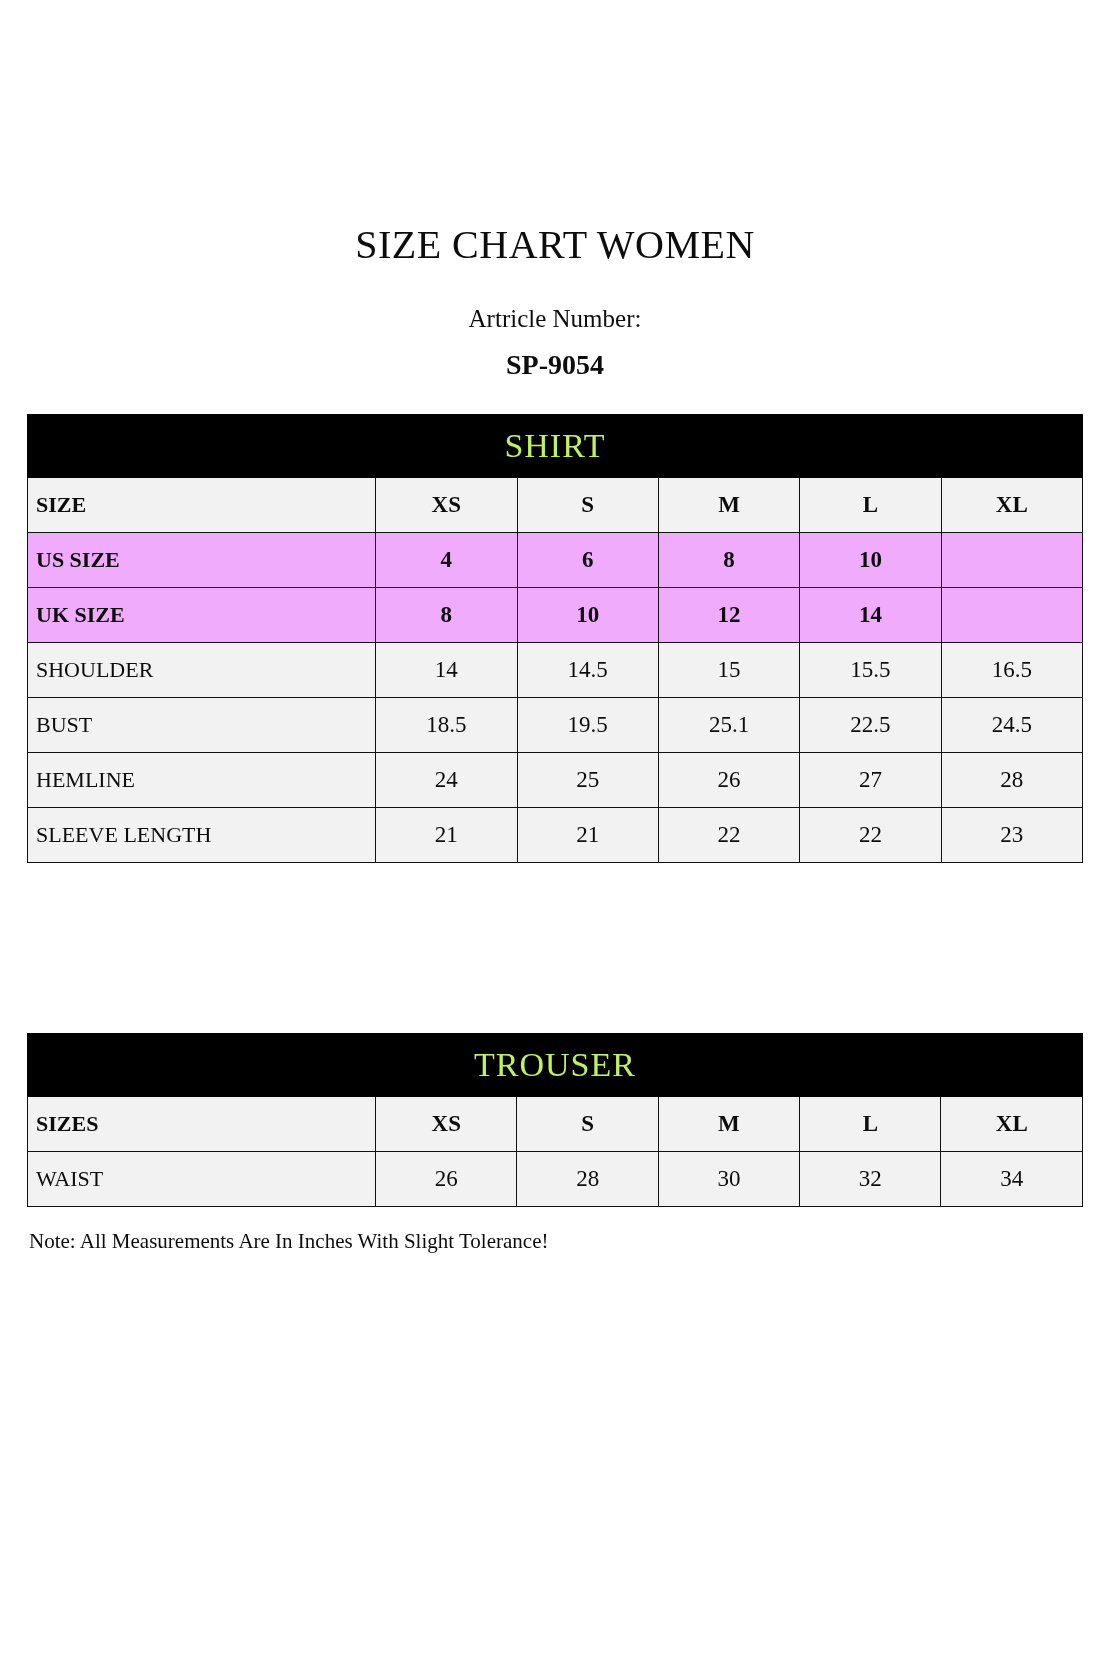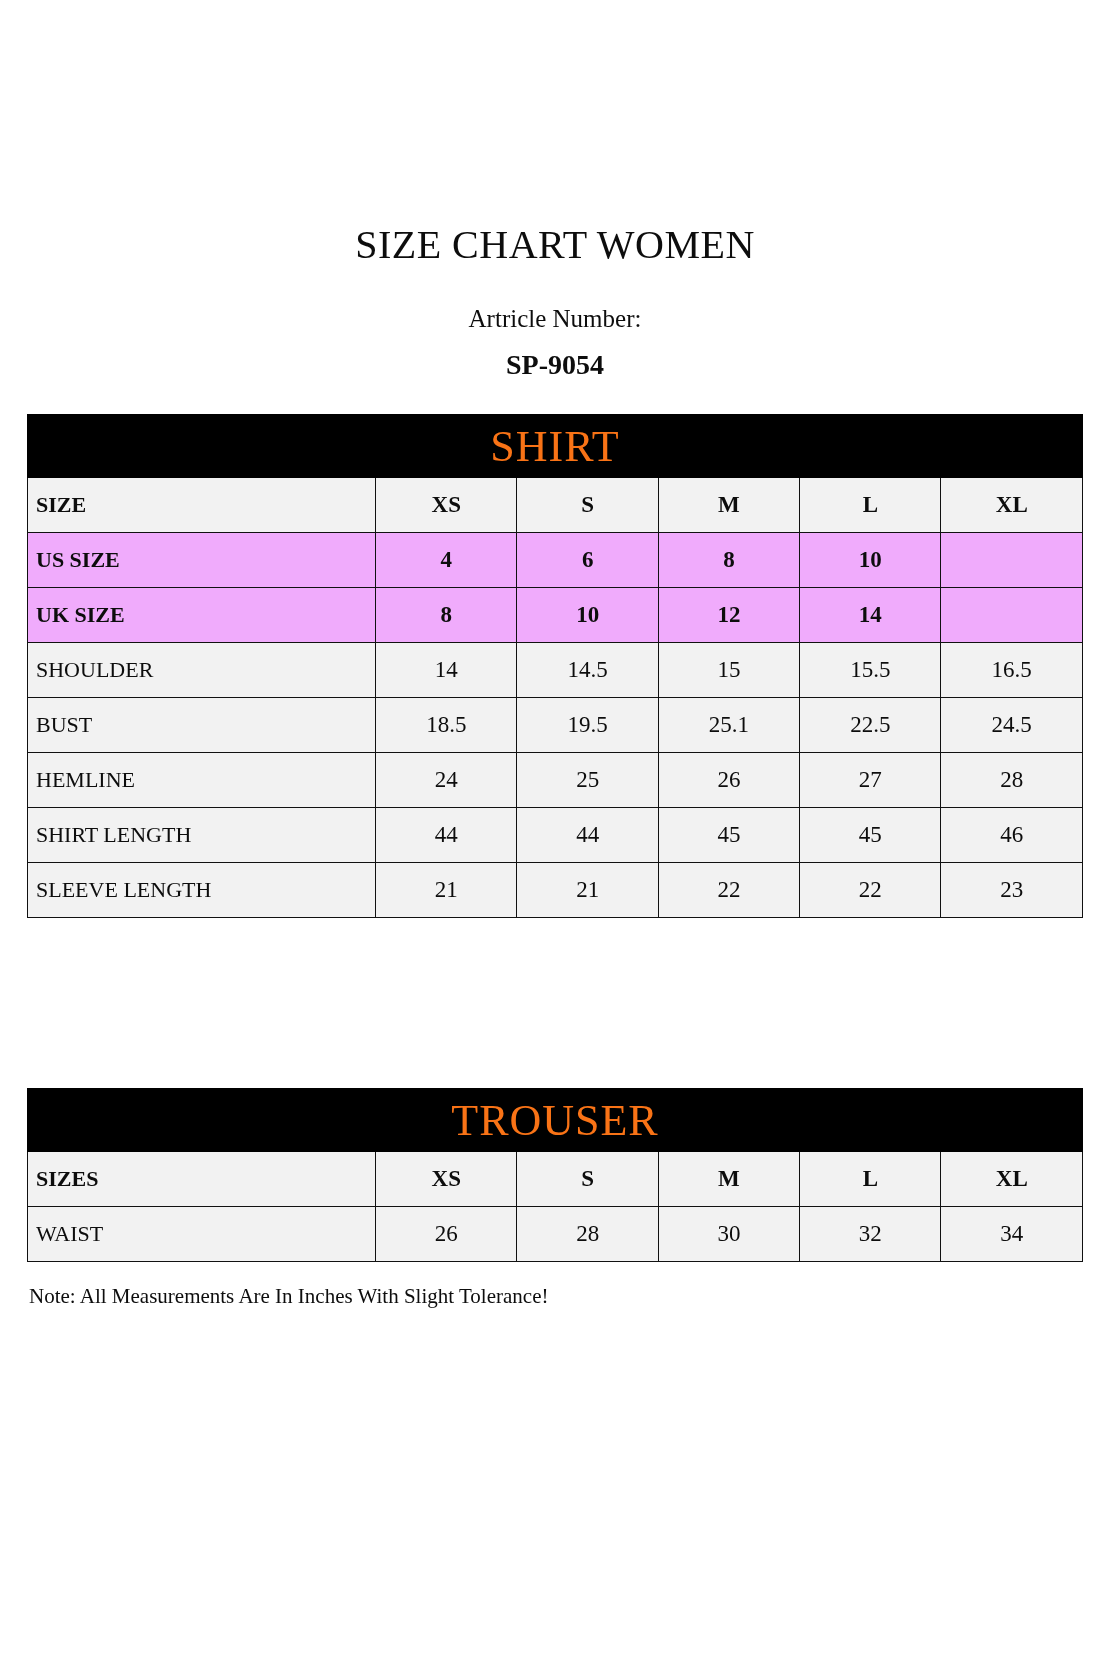--- a/index.html
+++ b/index.html
@@ -54,22 +54,22 @@
 
   table.size-table td,
   table.size-table th {
     border: 1px solid #111111;
     padding: 0;
     text-align: center;
     vertical-align: middle;
   }
   .band {
     background: #000000;
-    color: #f97316;
-    font-size: 44px;
+    color: #bef264;
+    font-size: 34px;
     font-weight: 400;
     height: 62px;
     letter-spacing: 1px;
     border: 1px solid #000000 !important;
   }
   .row-label {
     text-align: left !important;
     padding-left: 8px !important;
     background: #f2f2f2;
   }
@@ -175,28 +175,20 @@
         </tr>
         <tr class="data-row">
           <td class="row-label">HEMLINE</td>
           <td>24</td>
           <td>25</td>
           <td>26</td>
           <td>27</td>
           <td>28</td>
         </tr>
         <tr class="data-row">
-          <td class="row-label">SHIRT LENGTH</td>
-          <td>44</td>
-          <td>44</td>
-          <td>45</td>
-          <td>45</td>
-          <td>46</td>
-        </tr>
-        <tr class="data-row">
           <td class="row-label">SLEEVE LENGTH</td>
           <td>21</td>
           <td>21</td>
           <td>22</td>
           <td>22</td>
           <td>23</td>
         </tr>
       </tbody>
     </table>
   </div>

